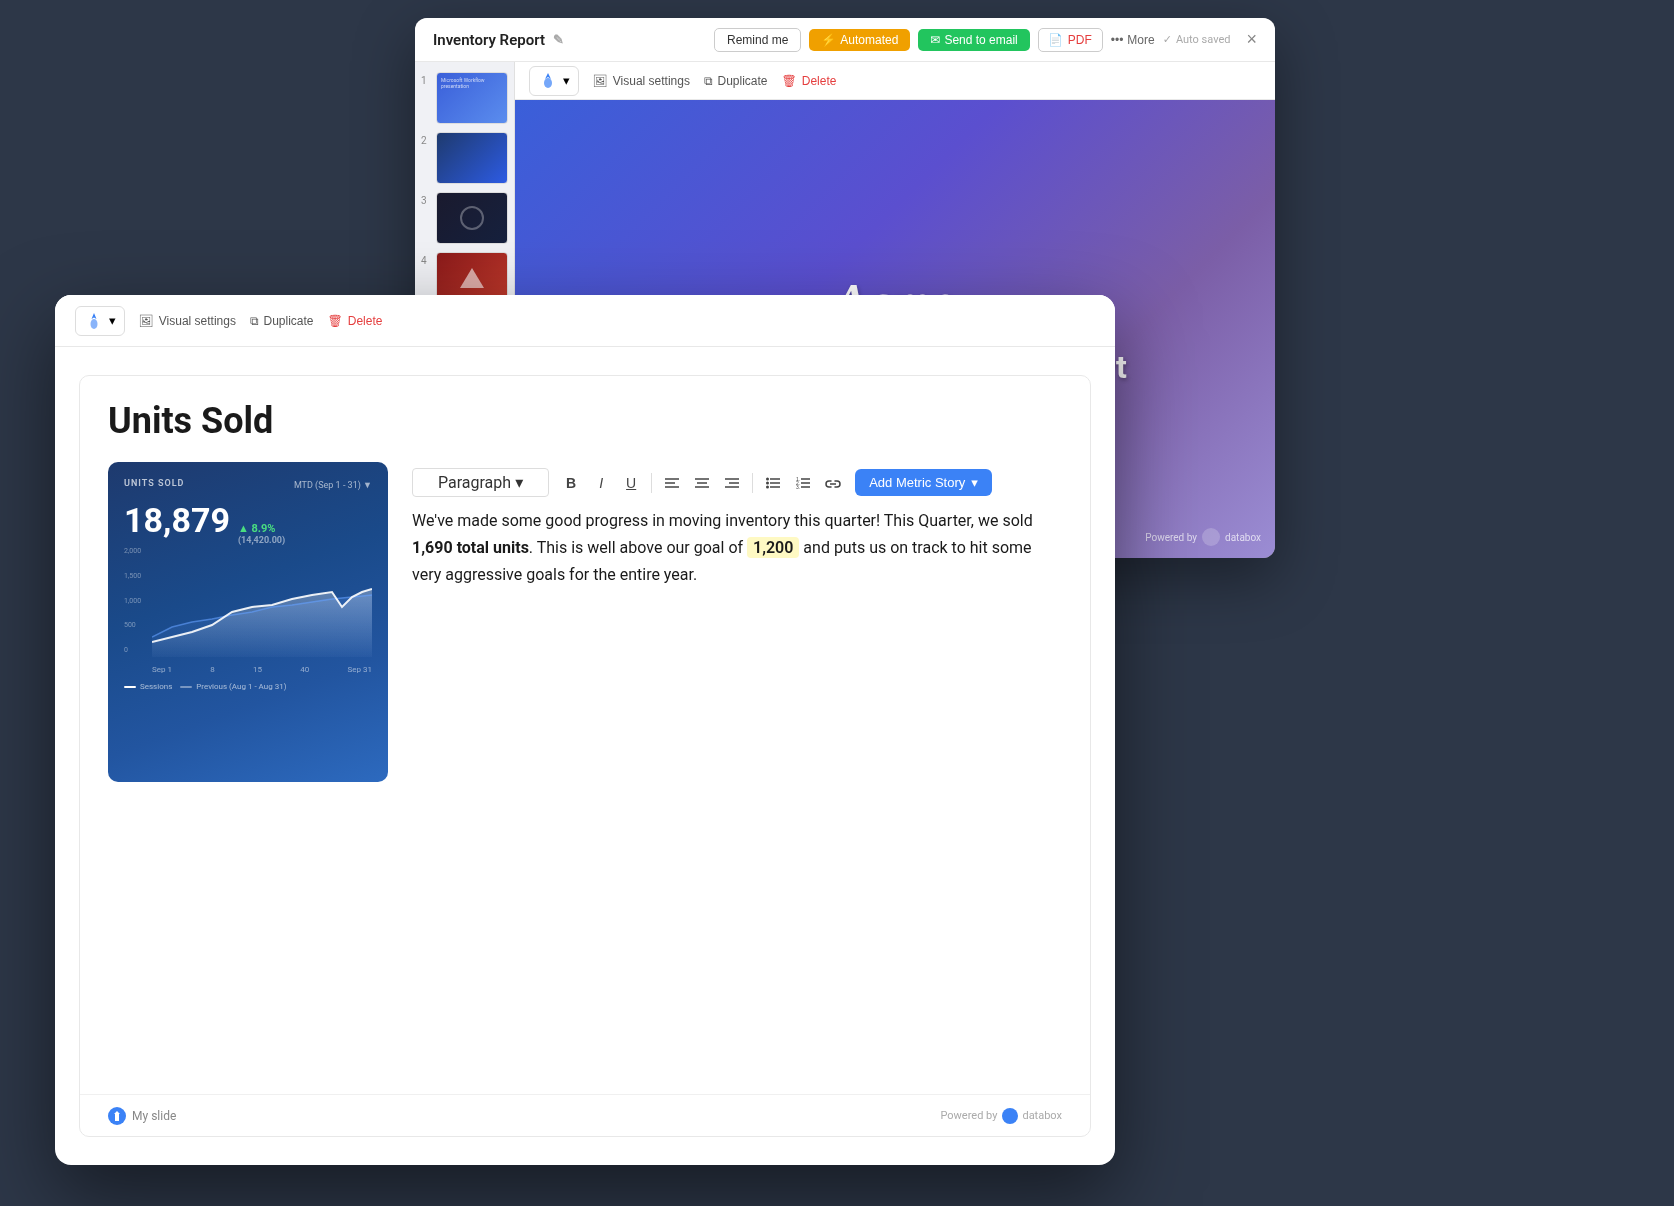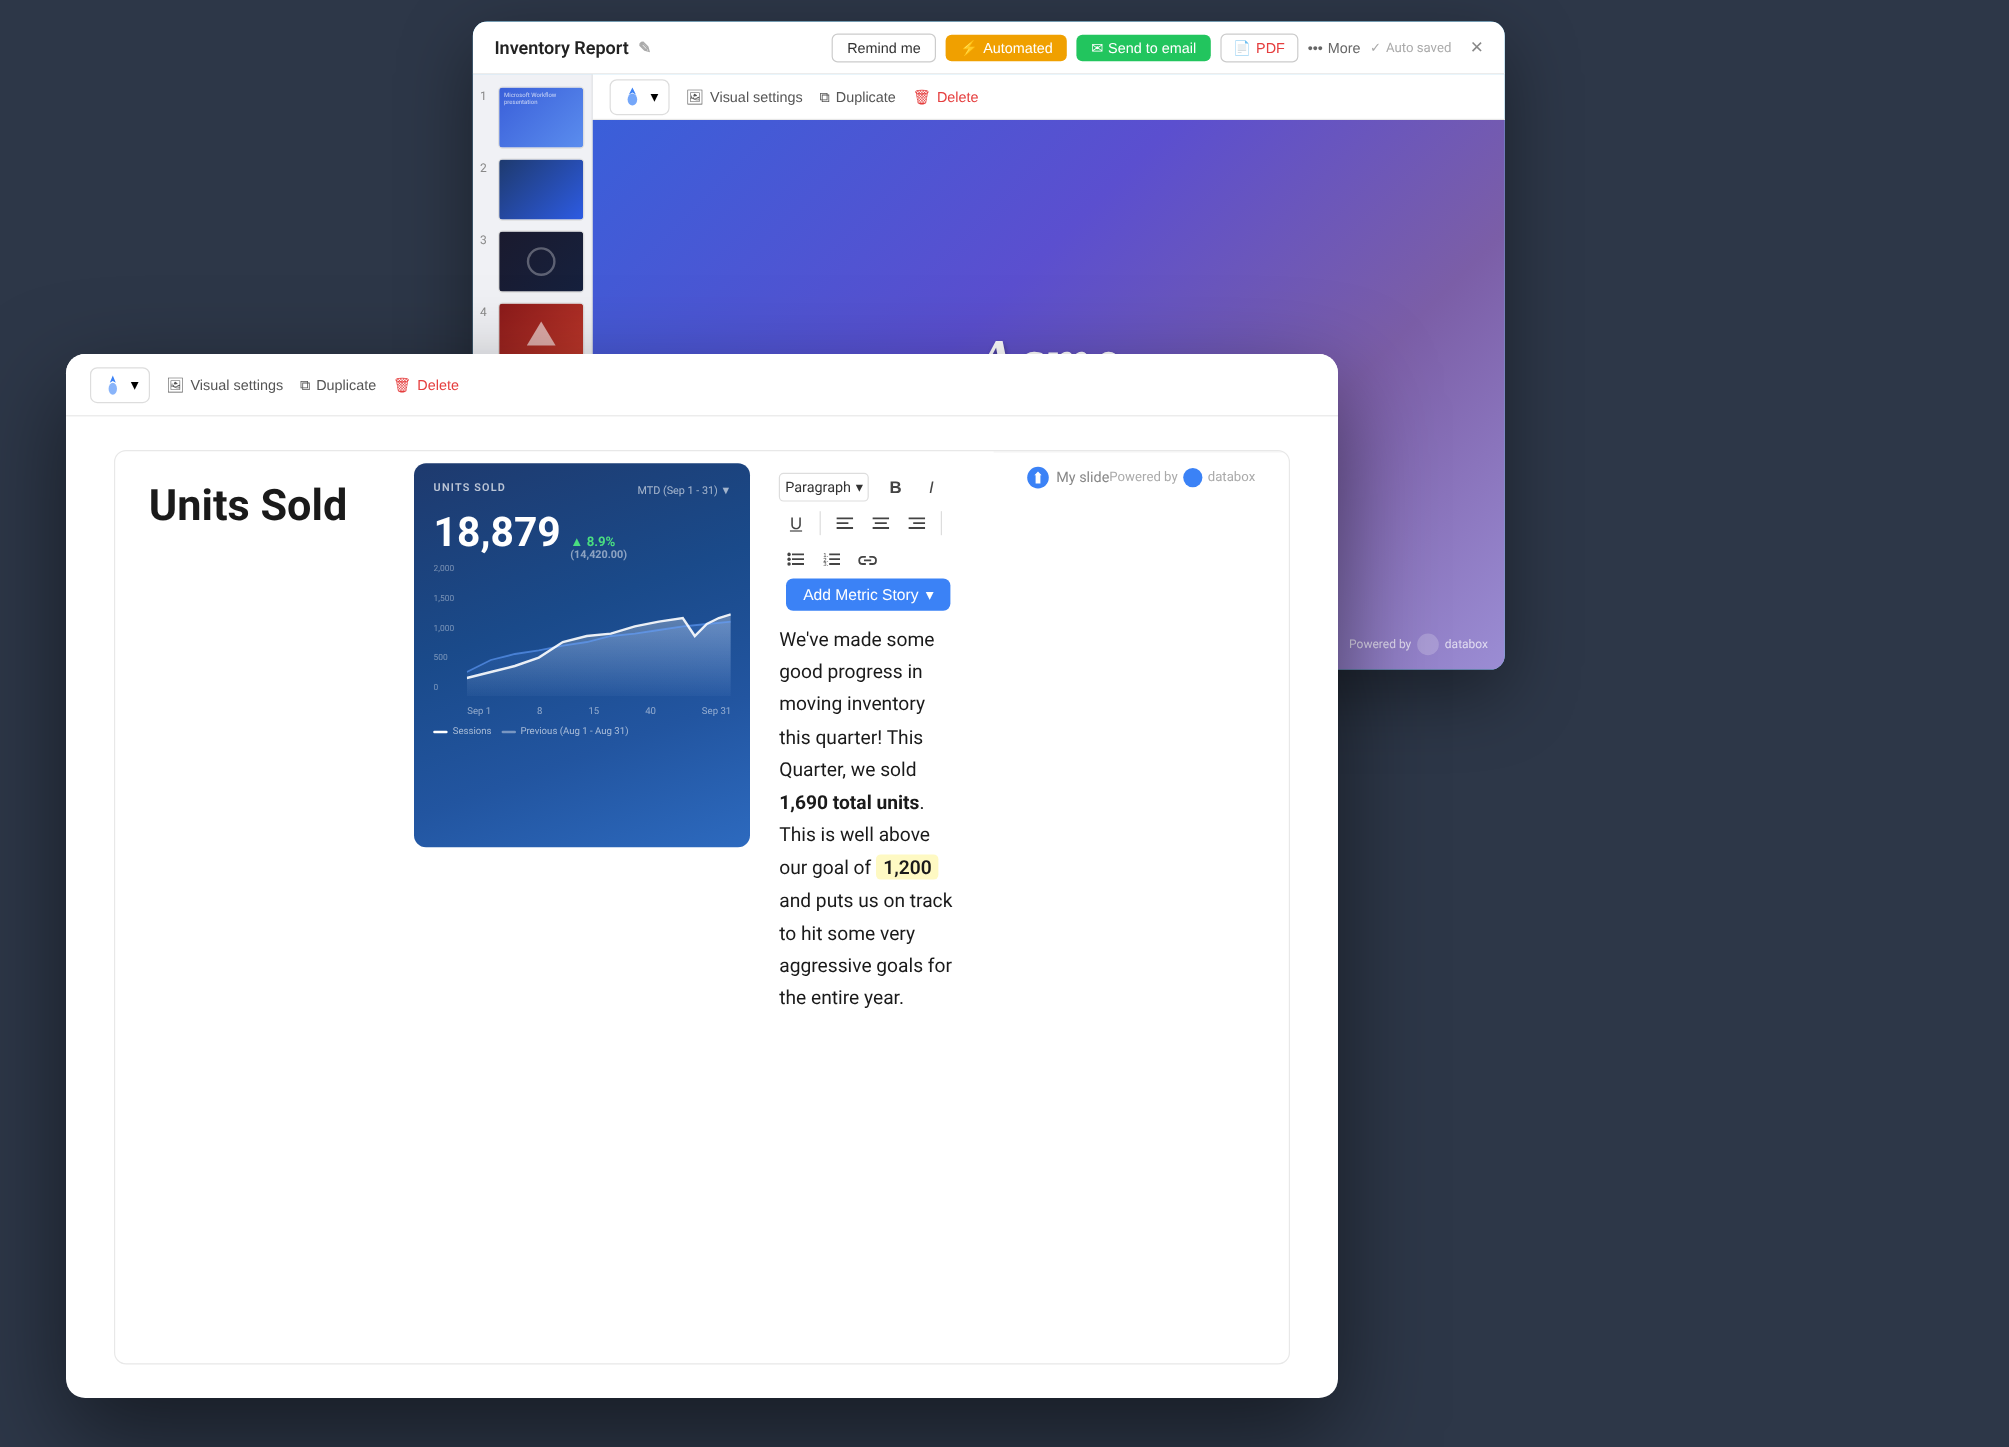--- a/index.html
+++ b/index.html
@@ -9,24 +9,24 @@
       height: 1206px;
       font-family: -apple-system, BlinkMacSystemFont, 'Segoe UI', Roboto, sans-serif;
       overflow: hidden;
       position: relative;
     }
 
     
     .modal-back {
       position: absolute;
       top: 18px;
-      left: 394px;
+      left: 415px;
       width: 860px;
       height: 540px;
-      background: #7dd3fc;
+      background: #a3a3a3;
       border-radius: 12px;
       box-shadow: 0 20px 60px rgba(0,0,0,0.4);
       overflow: hidden;
       z-index: 1;
     }
 
     .modal-back-titlebar {
       display: flex;
       align-items: center;
       justify-content: space-between;
@@ -298,26 +298,26 @@
 
     
     .slide-content {
       display: flex;
       flex-direction: column;
       height: calc(100% - 52px);
       overflow: hidden;
     }
 
     .slide-inner {
-      margin: 28px 40px;
+      margin: 28px 24px;
       border: 1px solid #e8e8e8;
       border-radius: 10px;
       flex: 1;
       display: flex;
-      flex-direction: row;
+      flex-direction: column;
       overflow: hidden;
     }
 
     .slide-title-row {
       padding: 24px 28px 10px;
     }
 
     .slide-title {
       font-size: 36px;
       font-weight: 700;
@@ -424,22 +424,22 @@
       display: flex;
       align-items: center;
       gap: 2px;
       padding: 6px 0 10px;
       flex-wrap: wrap;
     }
 
     .format-select {
       border: 1px solid #ddd;
       border-radius: 4px;
-      padding: 4px 4px;
-      font-size: 12px;
+      padding: 4px 25px;
+      font-size: 16px;
       color: #333;
       background: #fff;
       cursor: pointer;
       display: flex;
       align-items: center;
       gap: 4px;
       margin-right: 6px;
     }
 
     .format-btn {

